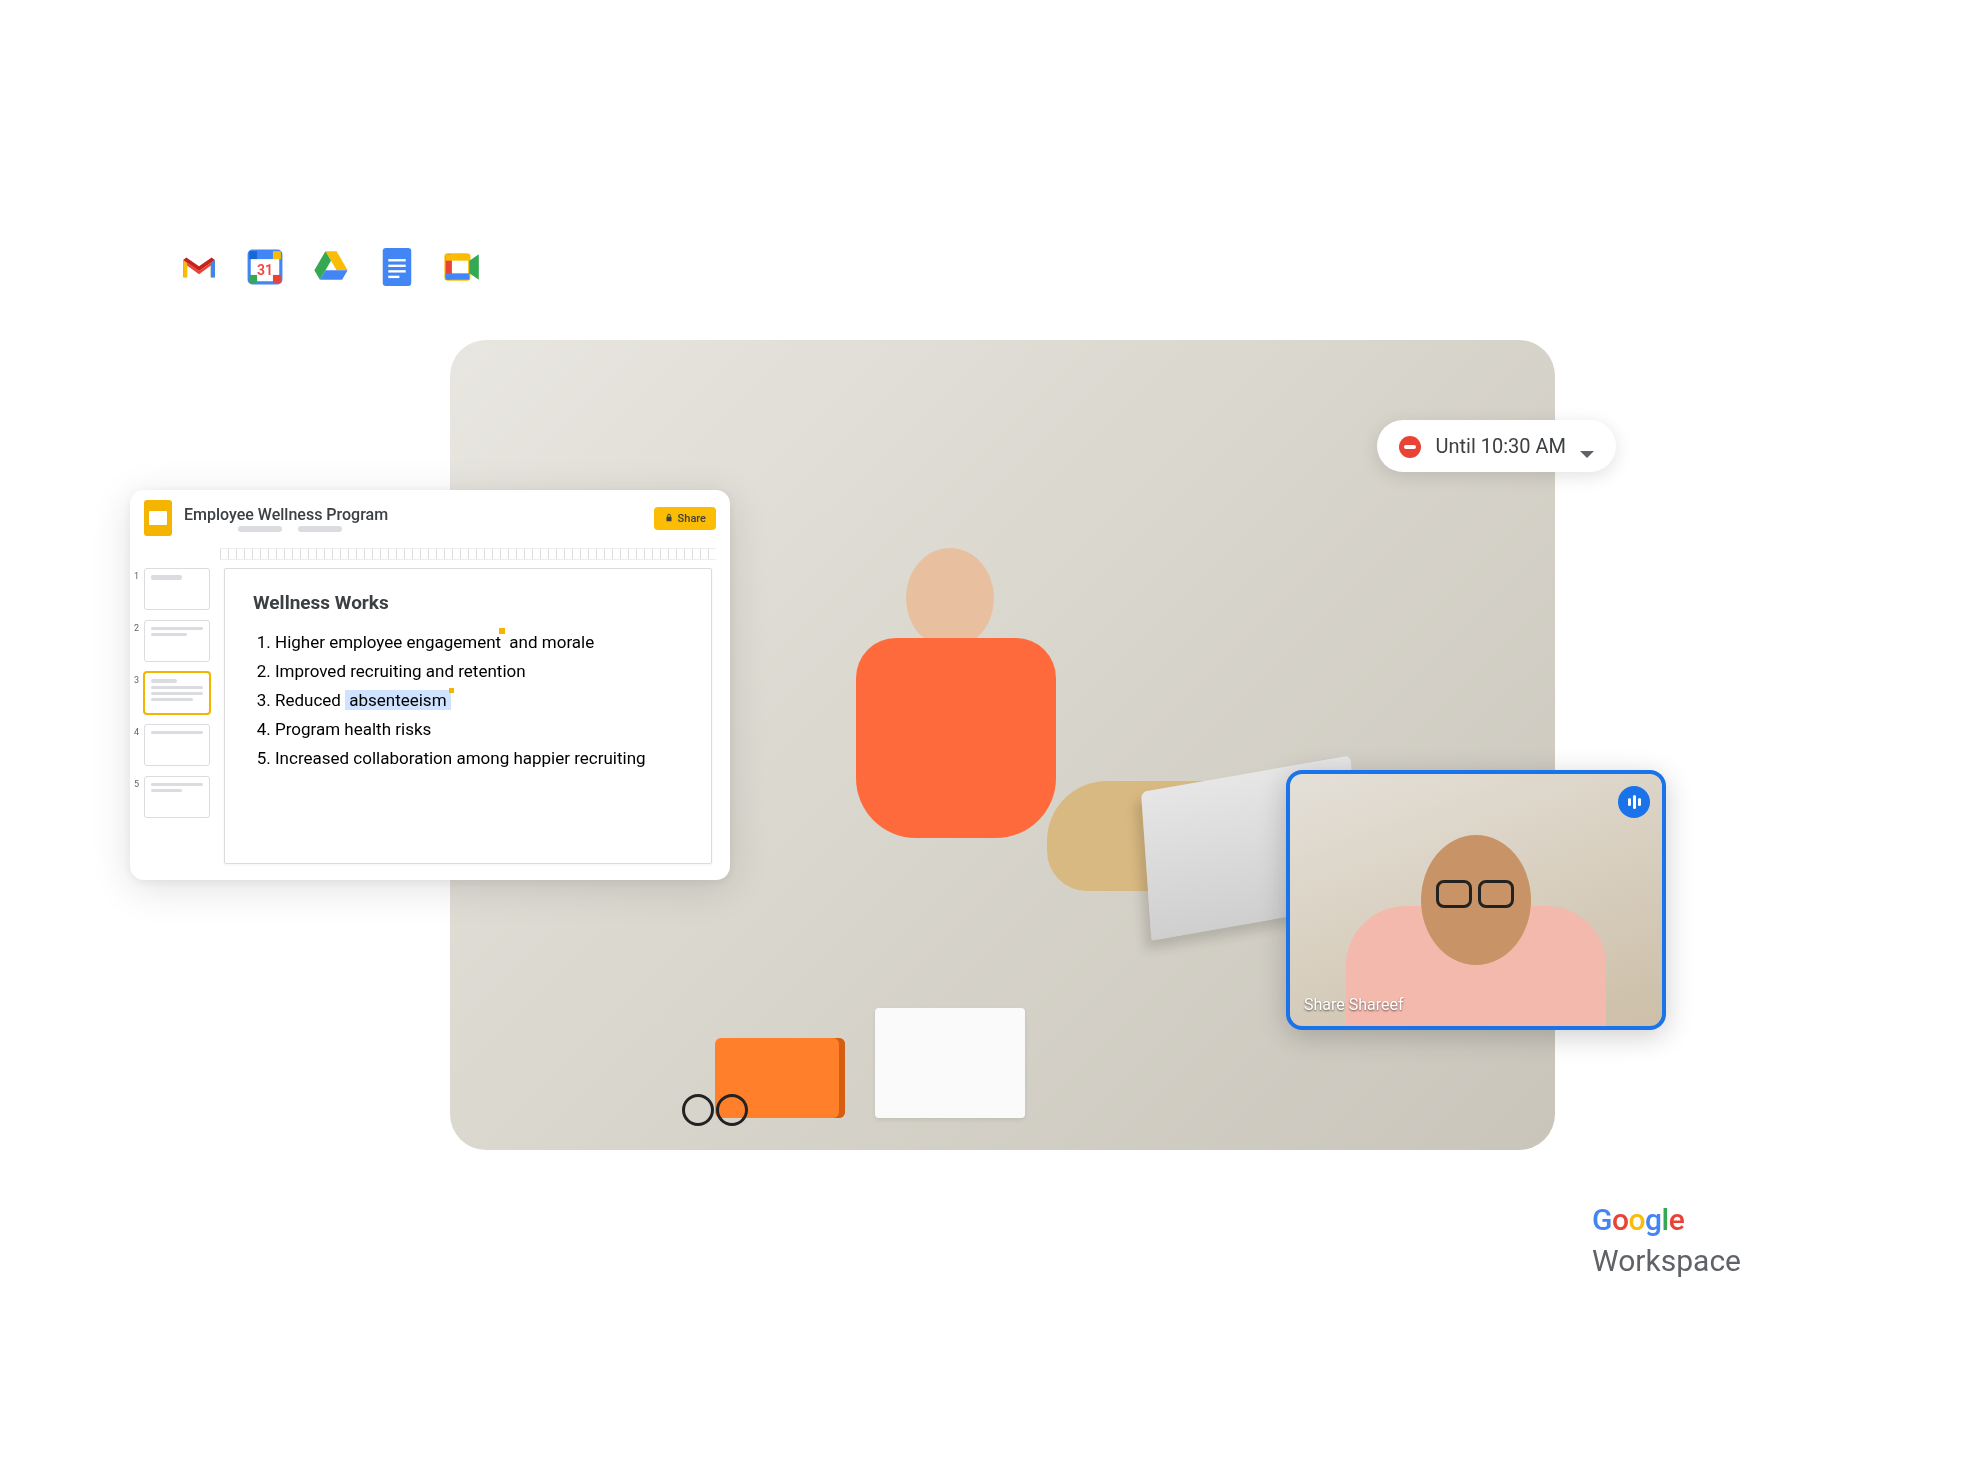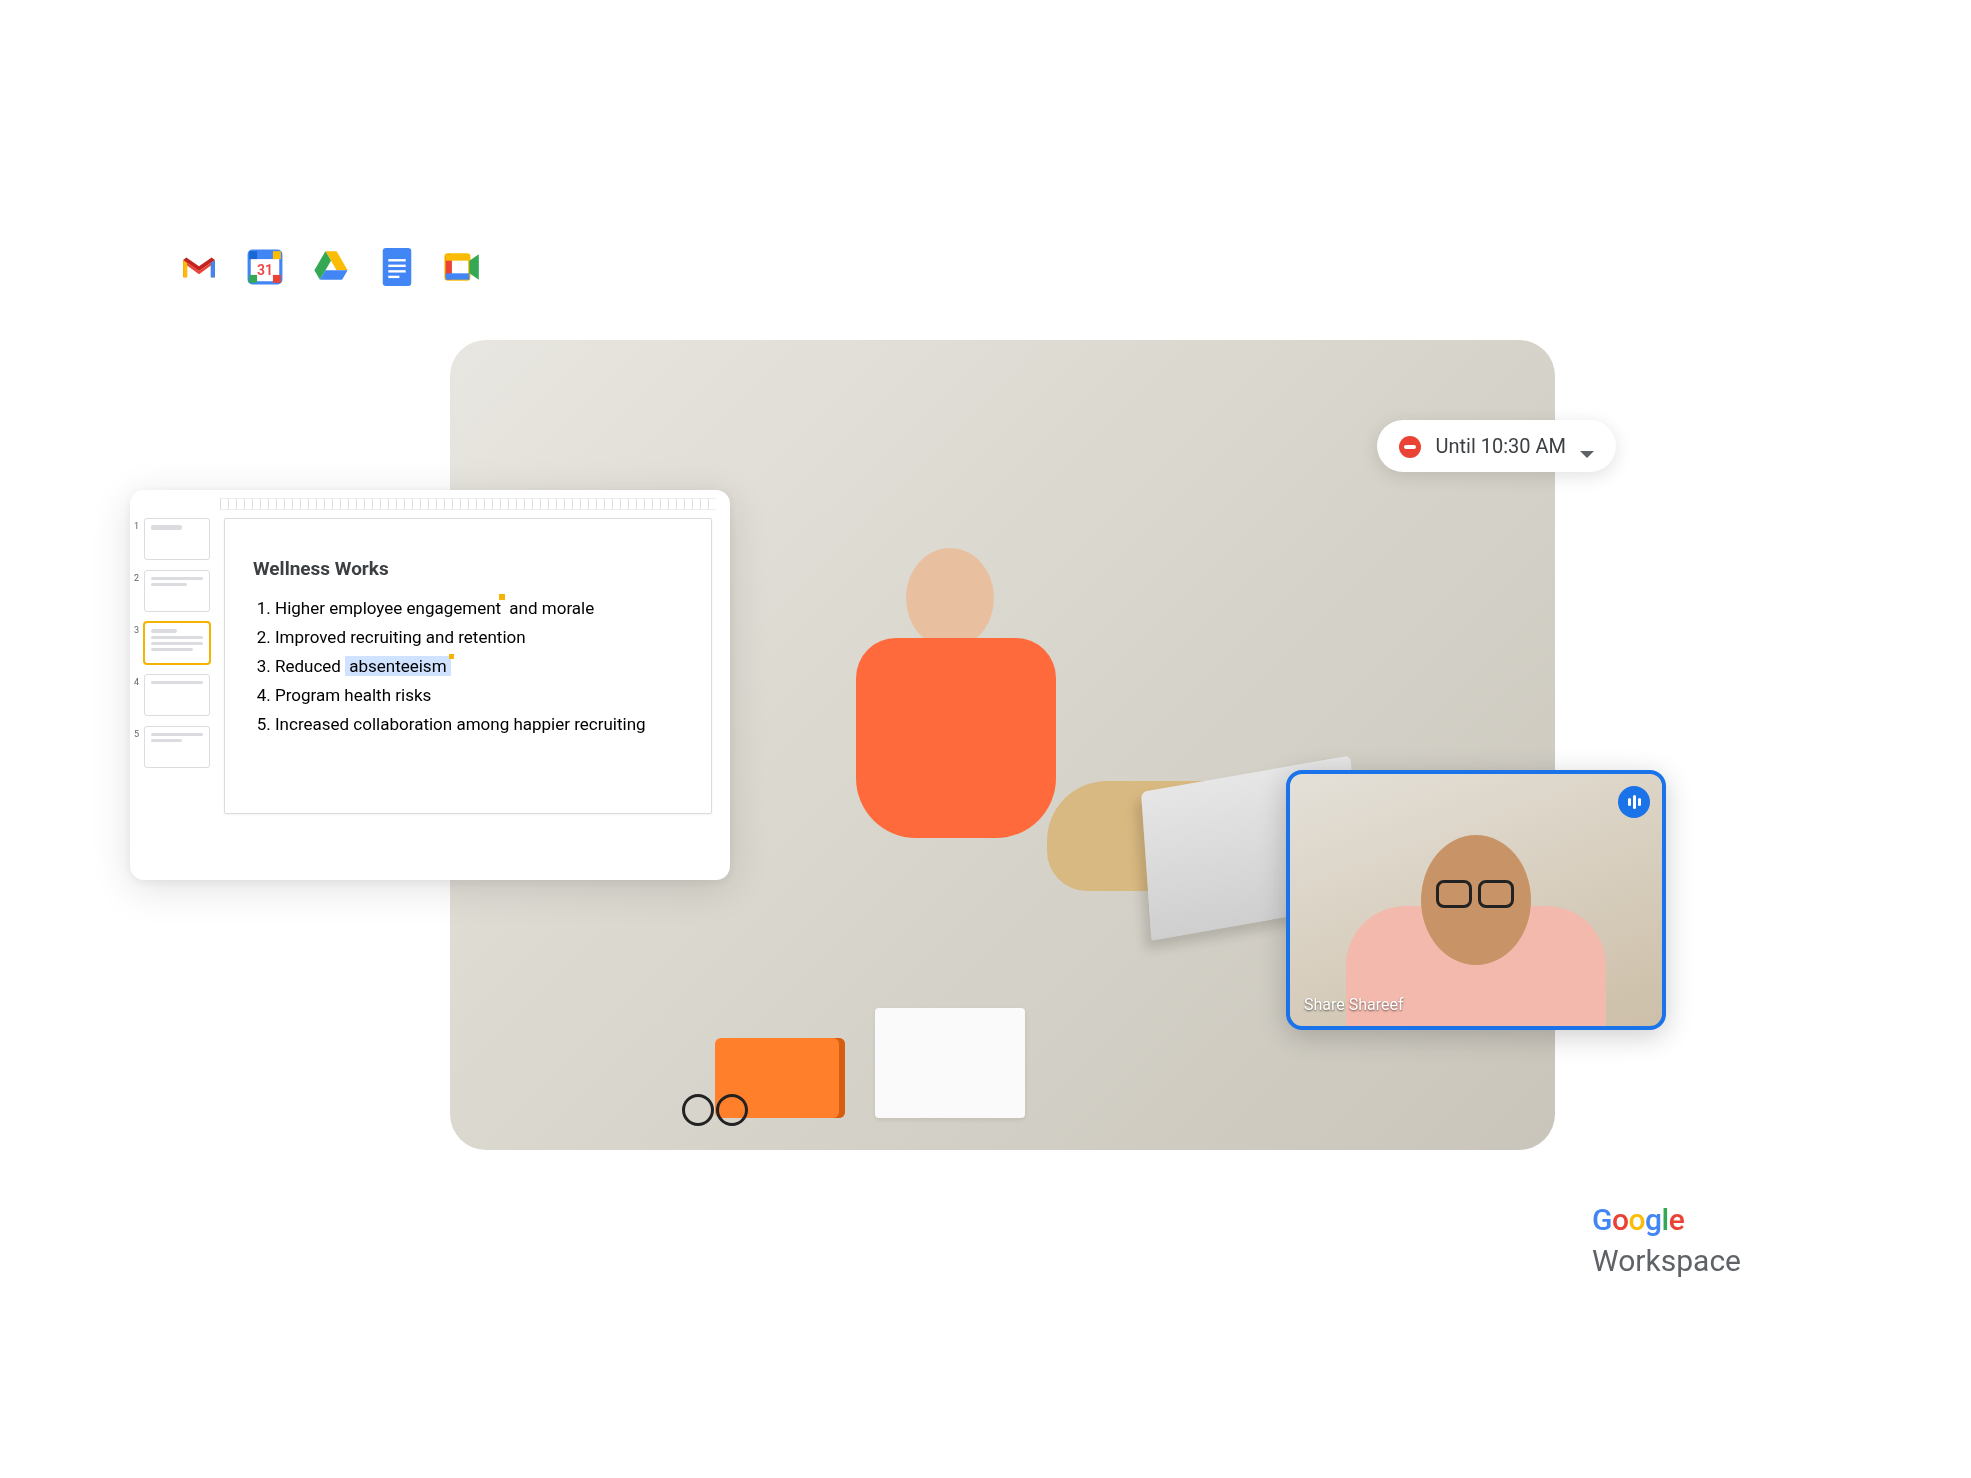--- a/index.html
+++ b/index.html
@@ -148,21 +148,21 @@
   .thumb.selected { outline:2px solid #f4b400; outline-offset:-1px; }
   .thumb .t-line {height:3px;background:#dadce0;margin-bottom:3px;border-radius:2px;}
   .thumb-num {position:absolute;left:-11px;top:2px;font-size:9px;color:#5f6368}
   .slide-canvas {
     flex:1; margin: 8px 18px 14px 4px;
     background:#fff; border:1px solid #dadce0; border-radius:2px;
     padding: 22px 28px;
     box-shadow: 0 1px 3px rgba(0,0,0,0.05);
   }
   .slide-canvas h2 {
-    font-size:19px; color:#3c4043; font-weight:700; margin-bottom:14px;margin-top:16px;
+    font-size:19px; color:#3c4043; font-weight:700; margin-bottom:14px;
   }
   .slide-canvas ol { list-style: decimal; padding-left: 22px; }
   .slide-canvas li {
     font-size:17px; color:#000000; line-height:1.7;
   }
   .highlight-sel { background:#cfe2ff; position:relative; padding:0 4px; }
   .highlight-sel::after{
     content:''; position:absolute; right:-3px; top:-2px; width:5px; height:5px;
     background:#f4b400;
   }
@@ -307,20 +307,36 @@
   <div class="glasses"></div>
 </div>
 
 <div class="status-chip">
   <span class="dnd-icon"></span>
   <span>Until 10:30 AM</span>
   <span class="chev-down"></span>
 </div>
 
 <div class="slides-card">
+  <div class="slides-header">
+    <div class="slides-logo"></div>
+    <div style="display:flex;flex-direction:column;gap:4px;flex:1">
+      <div class="slides-title">Employee Wellness Program</div>
+      <div class="slides-menus">
+          <span></span>
+          <span></span>
+        </div>
+    </div>
+    <div class="share-btn">
+      <svg width="10" height="10" viewBox="0 0 24 24">
+          <path fill="#3c4043" d="M12 2a4 4 0 00-4 4v3H6v11h12V9h-2V6a4 4 0 00-4-4zm-2 4a2 2 0 114 0v3h-4z"></path>
+        </svg>
+      <span>Share</span>
+    </div>
+  </div>
   <div class="slides-ruler"></div>
   <div class="slides-body">
     <div class="thumb-col">
       <div class="thumb">
           <span class="thumb-num">1</span>
           <div class="t-line" style="width:60%;height:5px"></div>
         </div>
       <div class="thumb">
           <span class="thumb-num">2</span>
           <div class="t-line"></div>

